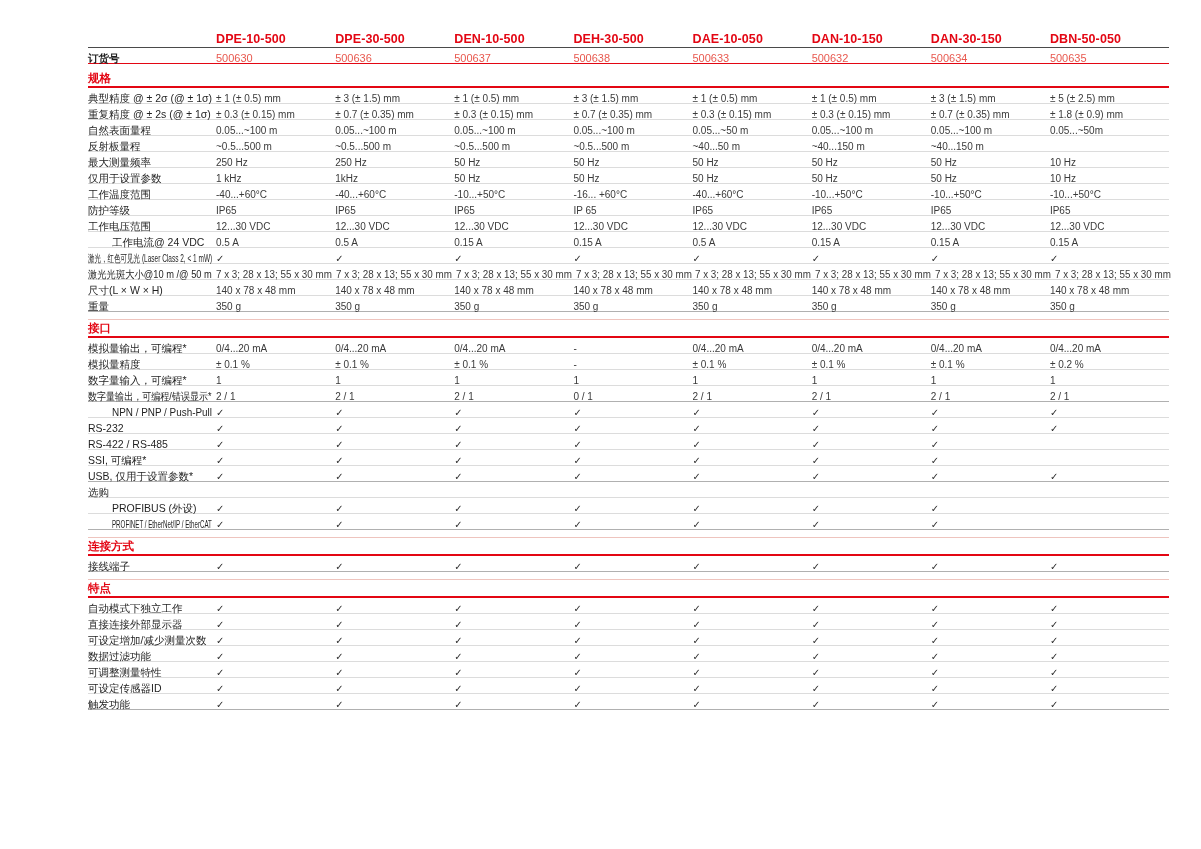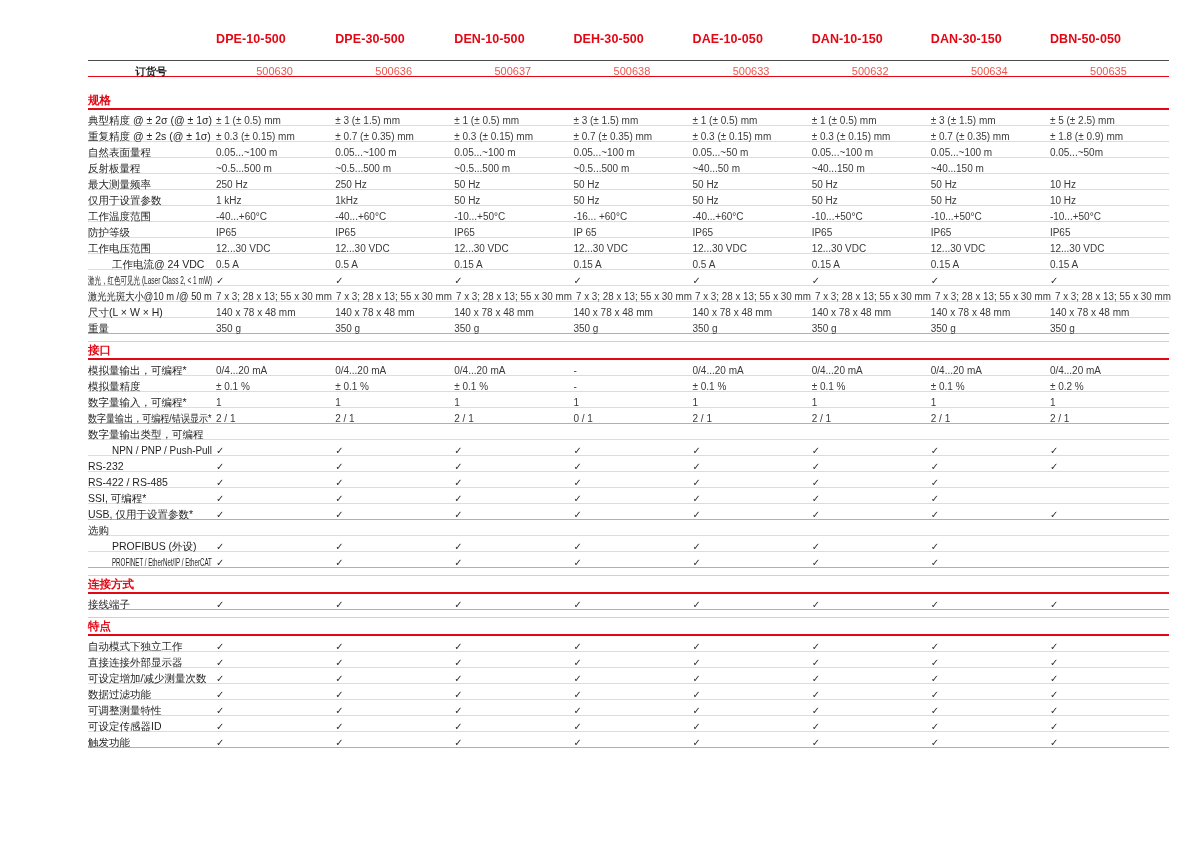--- a/index.html
+++ b/index.html
@@ -19,44 +19,43 @@
     display:grid;
     grid-template-columns:128px repeat(8,1fr);
     align-items:center;
   }
   .cell{overflow:visible;padding:0 2px 0 0;}
   .txt{display:inline-block;white-space:nowrap;transform-origin:left center;}
   .header-row{
     height:21px;
     align-items:end;
     border-bottom:1px solid var(--line-dark,#4a4a4a);
-    padding-bottom:13px;
+    padding-bottom:0;
   }
   .product-name .txt{
     color:var(--red,#e30613);
     font-weight:bold;
     font-size:12.5px;
     letter-spacing:0.1px;
   }
   .order-row{
     height:15px;
     border-bottom:1px solid var(--red,#e30613);
-    text-align:center;
   }
   .order-label .txt{
     color:var(--red,#e30613);
     font-weight:bold;
     font-size:11px;
   }
   .order-value .txt{
     color:var(--order-red,#e8584e);
     font-size:11px;
   }
   .section{margin-top:7px;border-top:1px solid var(--section-top,#eec4be);}
-  .section.first{margin-top:15px;border-top:none;}
+  .section.first{margin-top:6px;border-top:none;}
   .section-title{
     height:16px;
     display:flex;align-items:center;
     border-bottom:2px solid var(--red,#e30613);
   }
   .section-title .txt{
     color:var(--red,#e30613);
     font-weight:bold;
     font-size:11.5px;
   }
@@ -307,31 +306,20 @@
           <div class="cell value-cell"><span class="txt">2 / 1</span></div>
           <div class="cell value-cell"><span class="txt">2 / 1</span></div>
           <div class="cell value-cell"><span class="txt">2 / 1</span></div>
           <div class="cell value-cell"><span class="txt">0 / 1</span></div>
           <div class="cell value-cell"><span class="txt">2 / 1</span></div>
           <div class="cell value-cell"><span class="txt">2 / 1</span></div>
           <div class="cell value-cell"><span class="txt">2 / 1</span></div>
           <div class="cell value-cell"><span class="txt">2 / 1</span></div>
         </div>
         <div class="row data-row">
-          <div class="cell label-cell"><span class="txt">数字量输出类型，可编程</span></div>
-          <div class="cell value-cell"><span class="txt"></span></div>
-          <div class="cell value-cell"><span class="txt"></span></div>
-          <div class="cell value-cell"><span class="txt"></span></div>
-          <div class="cell value-cell"><span class="txt"></span></div>
-          <div class="cell value-cell"><span class="txt"></span></div>
-          <div class="cell value-cell"><span class="txt"></span></div>
-          <div class="cell value-cell"><span class="txt"></span></div>
-          <div class="cell value-cell"><span class="txt"></span></div>
-        </div>
-        <div class="row data-row">
           <div class="cell label-cell indent"><span class="txt" style="transform: scaleX(0.943);">NPN / PNP / Push-Pull</span></div>
           <div class="cell value-cell check"><span class="txt">✓</span></div>
           <div class="cell value-cell check"><span class="txt">✓</span></div>
           <div class="cell value-cell check"><span class="txt">✓</span></div>
           <div class="cell value-cell check"><span class="txt">✓</span></div>
           <div class="cell value-cell check"><span class="txt">✓</span></div>
           <div class="cell value-cell check"><span class="txt">✓</span></div>
           <div class="cell value-cell check"><span class="txt">✓</span></div>
           <div class="cell value-cell check"><span class="txt">✓</span></div>
         </div>

